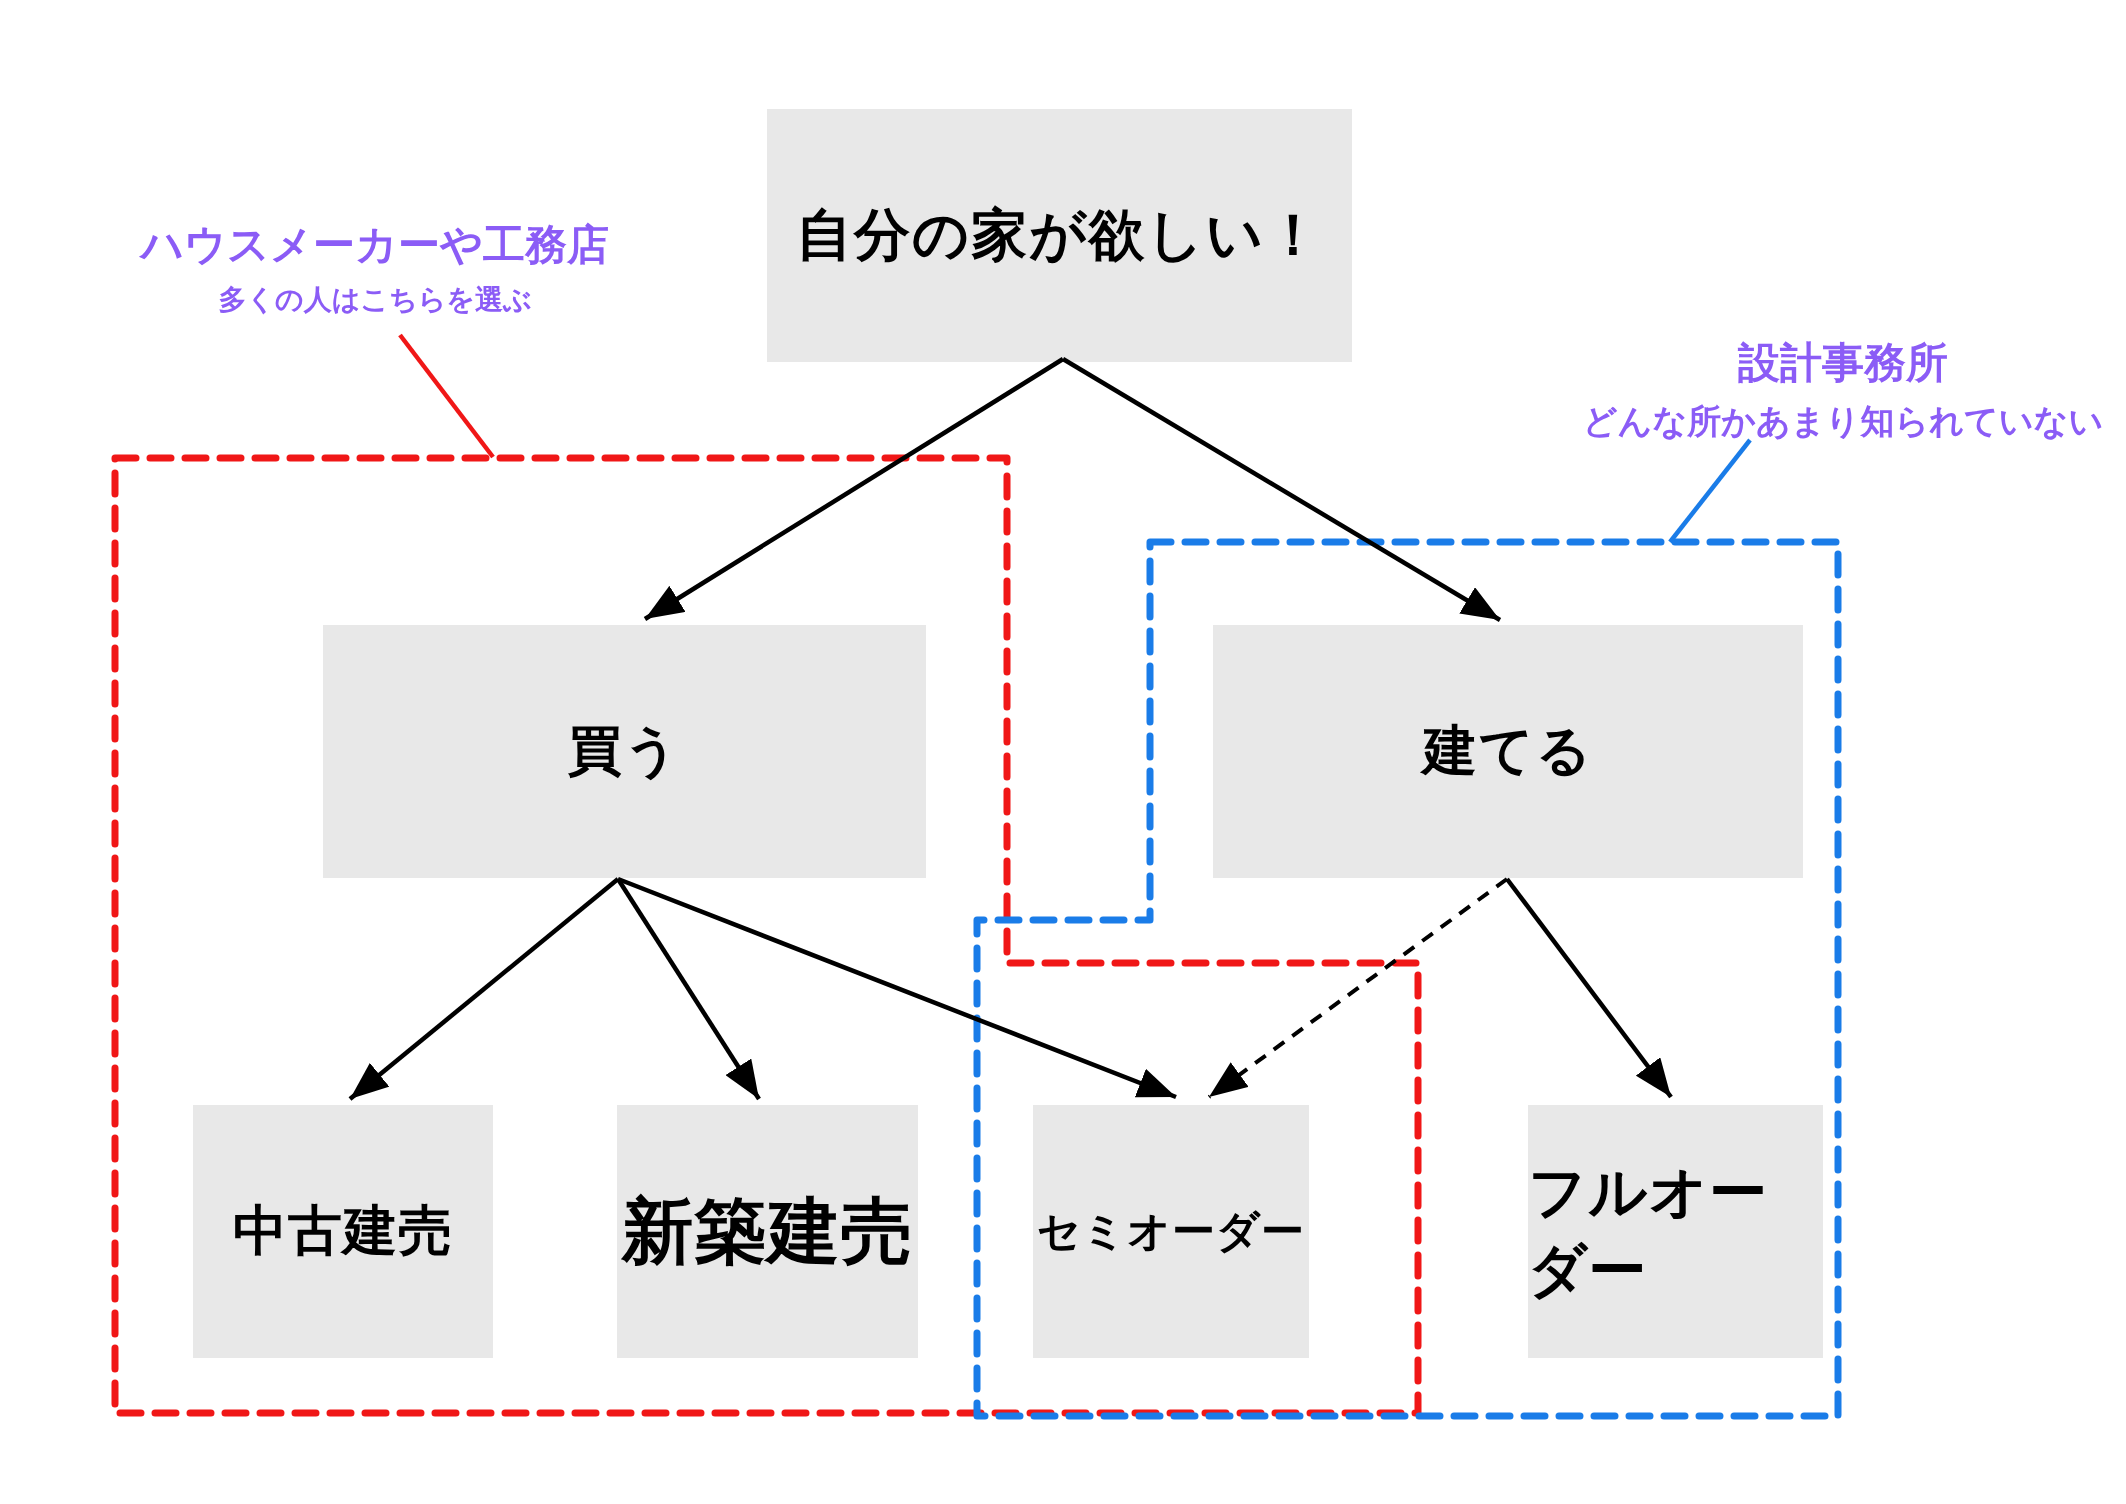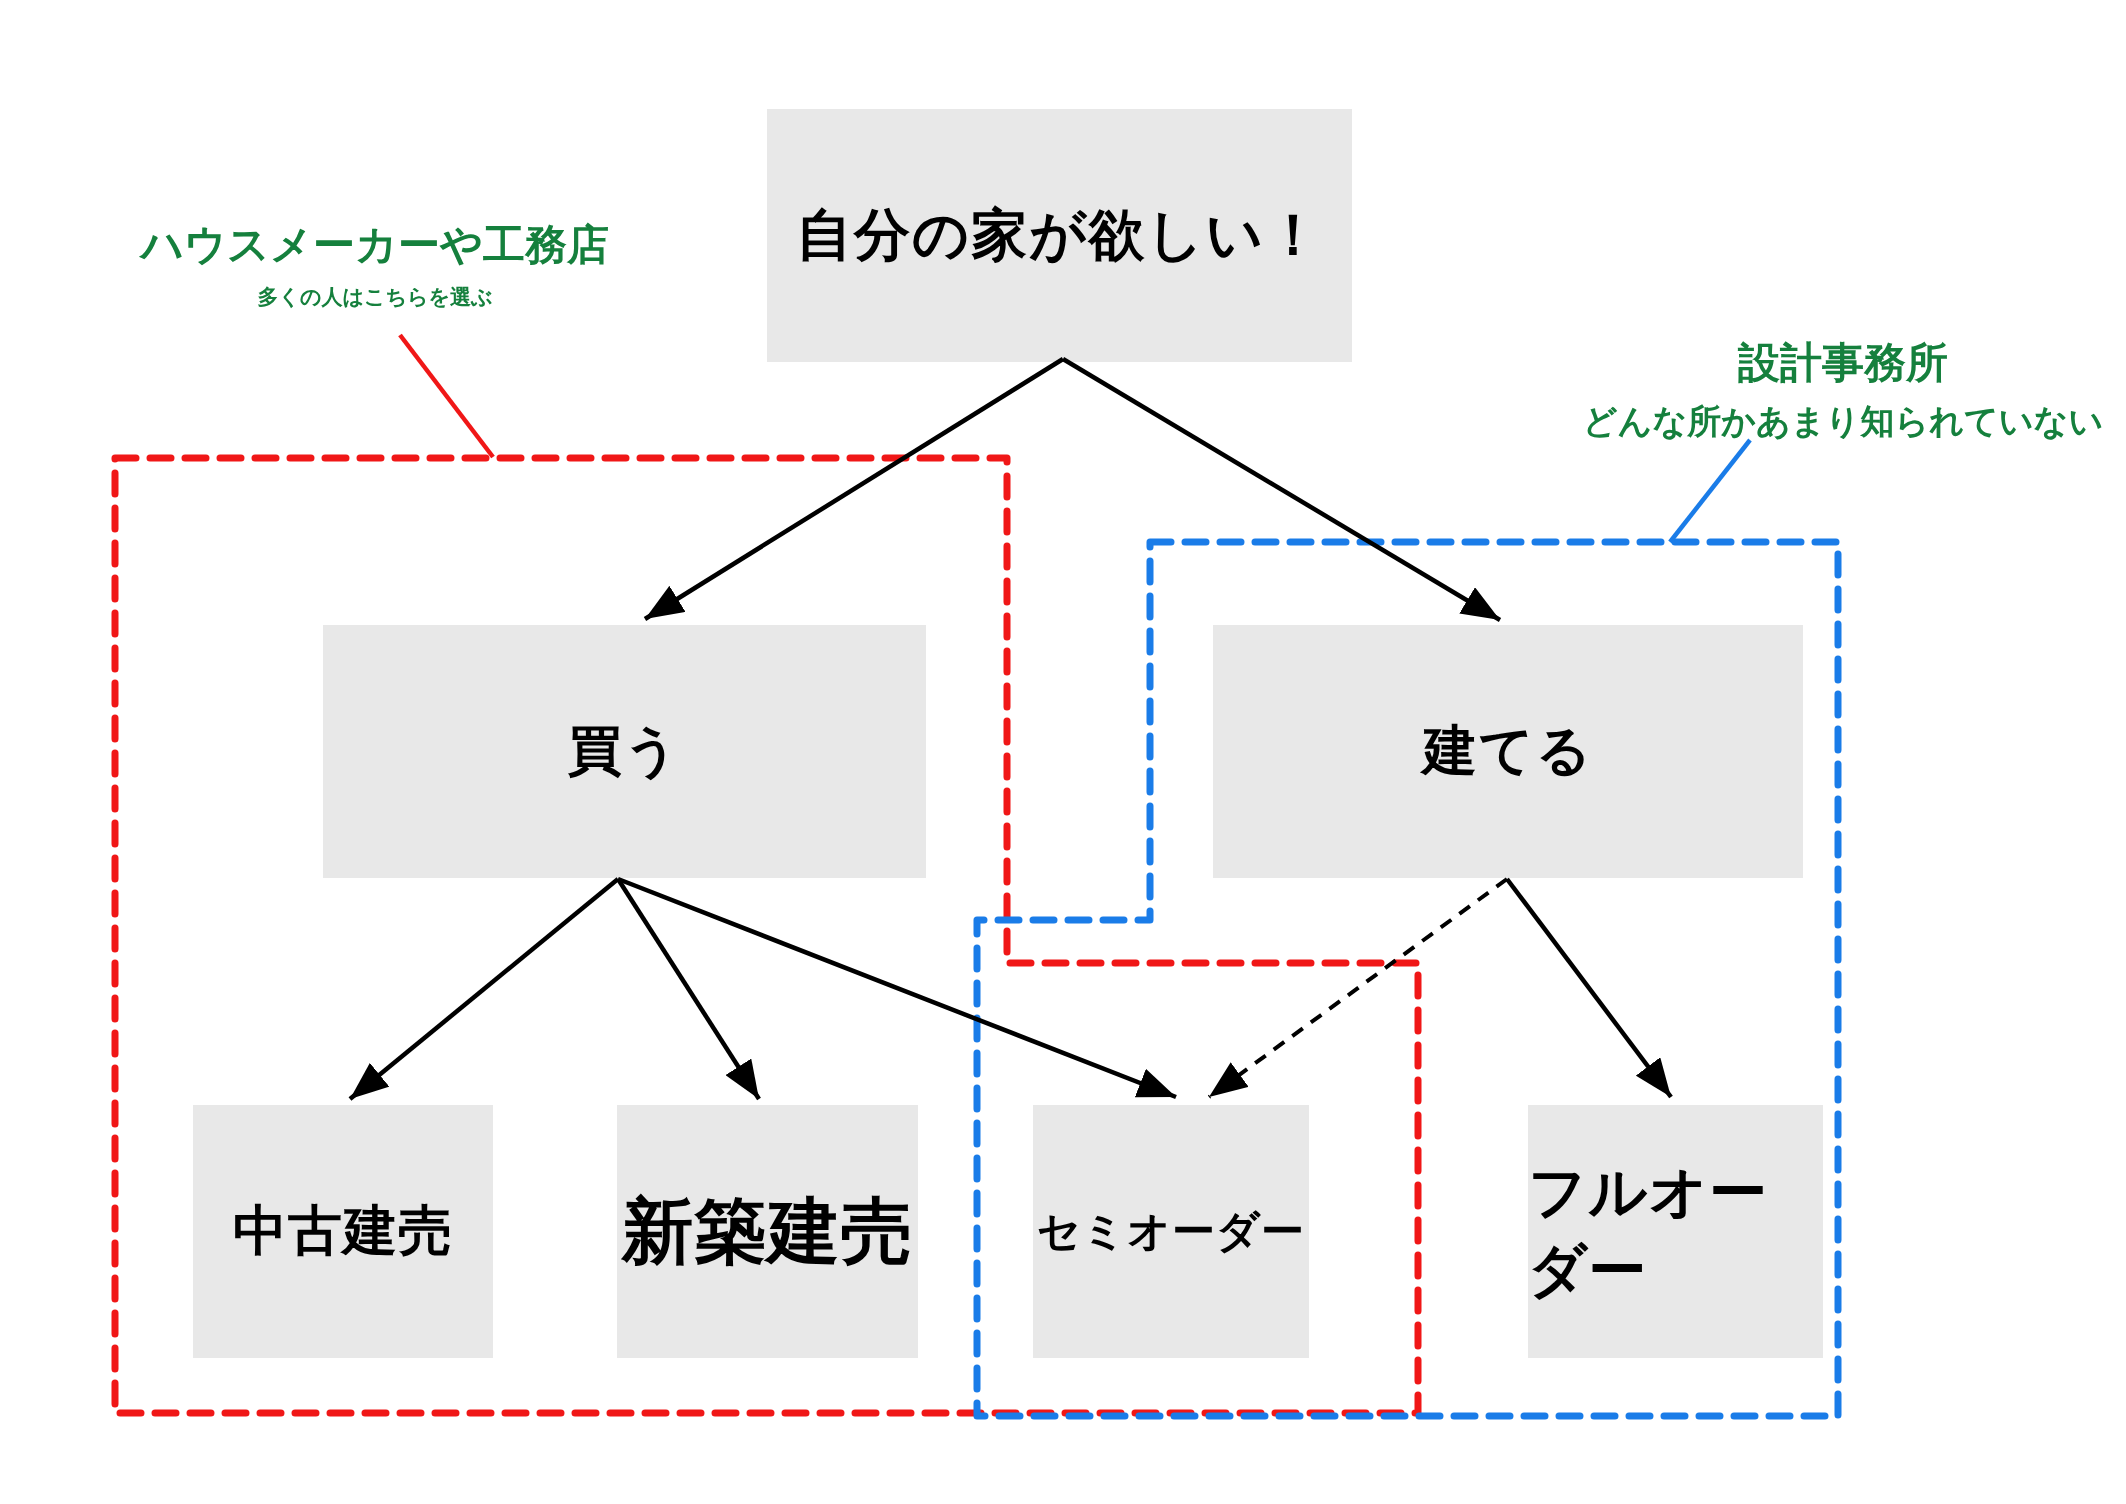--- a/index.html
+++ b/index.html
@@ -18,24 +18,24 @@
     color:#000000;font-weight:700;letter-spacing:2px;
   }
   .node-root   {left:767px; top:109px;  width:585px;height:253px;font-size:56px;}
   .node-buy    {left:323px; top:625px;  width:603px;height:253px;font-size:54px;}
   .node-build  {left:1213px;top:625px;  width:590px;height:253px;font-size:54px;}
   .node-used   {left:193px; top:1105px; width:300px;height:253px;font-size:54px;letter-spacing:1px;}
   .node-new    {left:617px; top:1105px; width:301px;height:253px;font-size:72px;letter-spacing:1px;}
   .node-semi   {left:1033px;top:1105px; width:276px;height:253px;font-size:43px;letter-spacing:1px;}
   .node-full   {left:1528px;top:1105px; width:295px;height:253px;font-size:58px;letter-spacing:1px;}
   .annotation{
-    position:absolute;text-align:center;color:#15803d;font-weight:700;
+    position:absolute;text-align:center;color:#8b5cf6;font-weight:700;
   }
   .annotation .l1{font-size:42px;line-height:1.0;}
-  .annotation .l2{font-size:21px;line-height:1.0;margin-top:20px;}
+  .annotation .l2{font-size:28px;line-height:1.0;margin-top:20px;}
   .ann-left {left:90px;  top:224px; width:570px;}
   .ann-right{left:1560px;top:326px; width:566px;margin-top:16px;}
   .ann-right .l2{font-size:34px;}
   svg{display:block;}
 </style>
 </head>
 <body>
 
 <div class="canvas">
 

